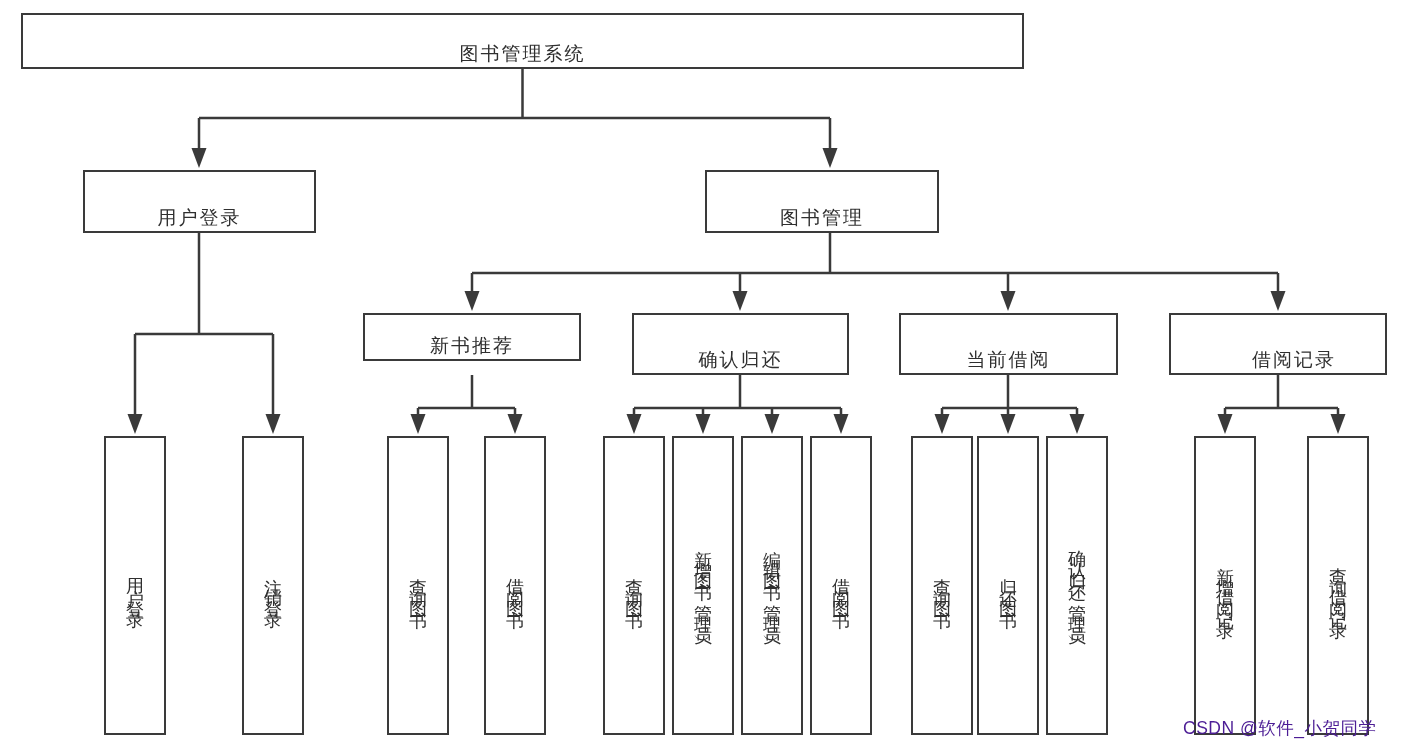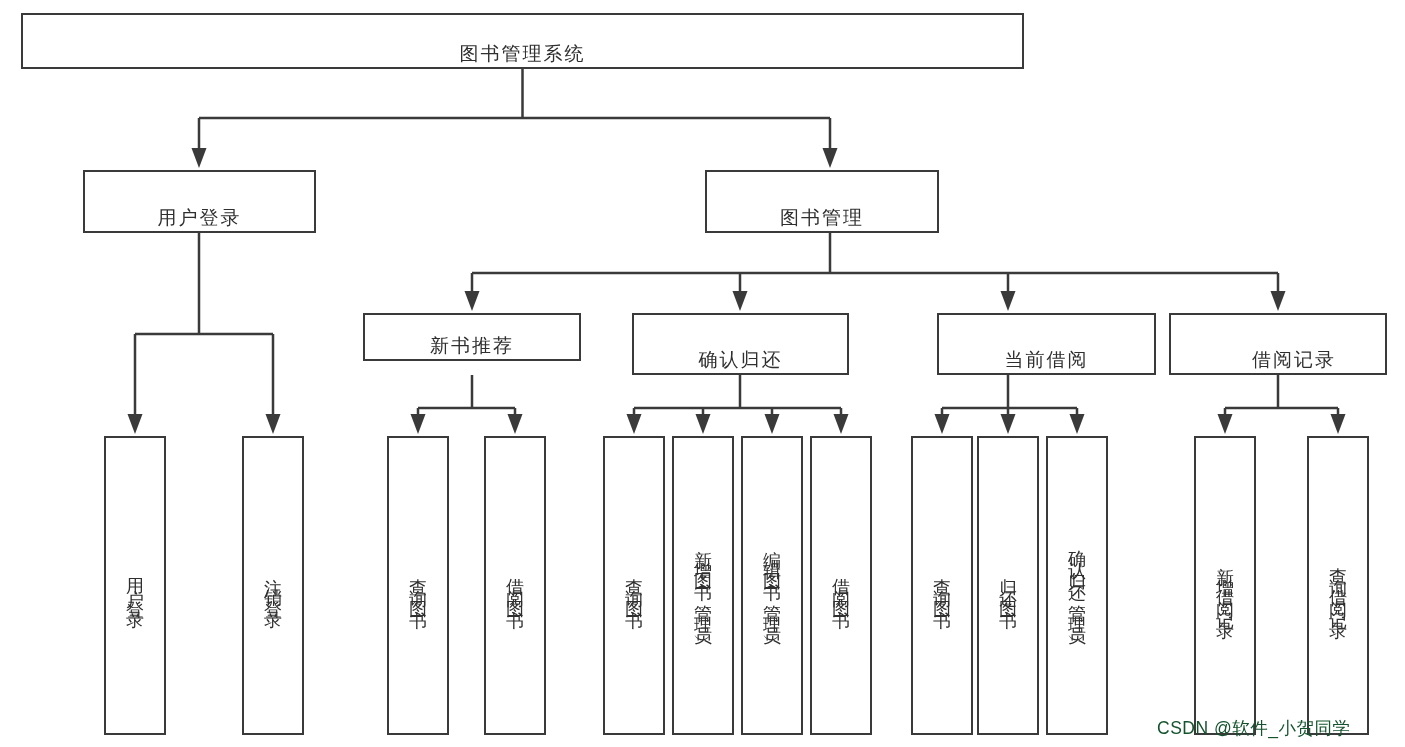--- a/index.html
+++ b/index.html
@@ -52,25 +52,25 @@
     writing-mode: vertical-rl;
     text-orientation: mixed;
     font-size: 18px;
     line-height: 1;
     letter-spacing: 11px;
     color: #2f2f2f;
     white-space: nowrap;
   }
   #watermark {
     position: absolute;
-    left: 1157px;
+    left: 1183px;
     top: 716px;
     font-size: 17.5px;
     letter-spacing: 0.5px;
-    color: #14532d;
+    color: #4c1d95;
     z-index: 3;
     white-space: nowrap;
   }
   svg path {
     stroke: #3a3a3a;
     stroke-width: 2.5;
     fill: none;
   }
   svg polygon {
     fill: #3a3a3a;
@@ -131,21 +131,21 @@
   <div class="hbox" style="left:705px; top:170px; width:234px; height:63px;">
     <span>图书管理</span>
   </div>
 
   <div class="hbox" style="left:363px; top:313px; width:218px; height:48px;">
     <span>新书推荐</span>
   </div>
   <div class="hbox" style="left:632px; top:313px; width:217px; height:62px;">
     <span>确认归还</span>
   </div>
-  <div class="hbox" style="left:899px; top:313px; width:219px; height:62px;margin-left:38px;">
+  <div class="hbox" style="left:899px; top:313px; width:219px; height:62px;">
     <span>当前借阅</span>
   </div>
   <div class="hbox" style="left:1169px; top:313px; width:218px; height:62px;padding-left:32px;">
     <span>借阅记录</span>
   </div>
 
   <div class="vbox" style="left:104px;">
     <span>用户登录</span>
   </div>
   <div class="vbox" style="left:242px;">

